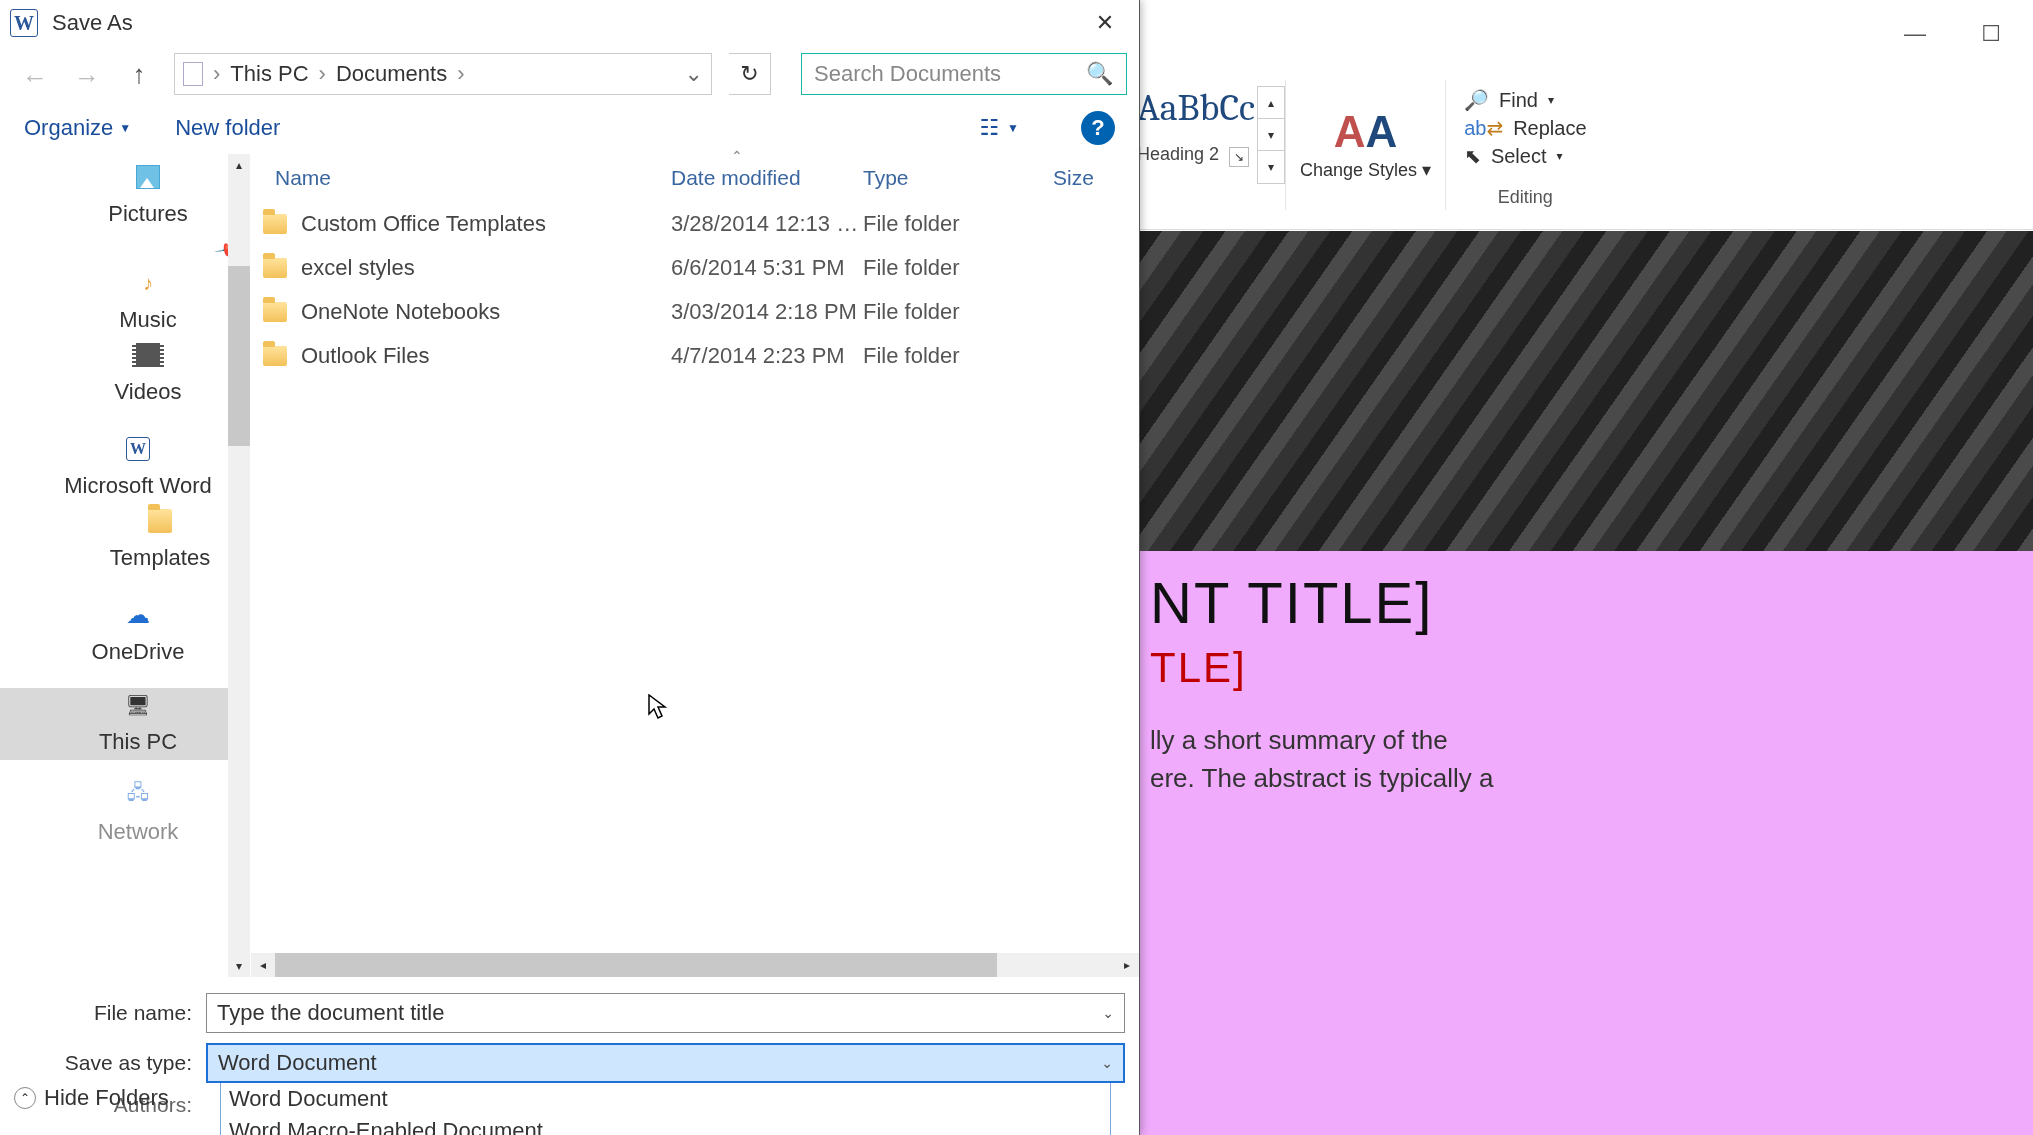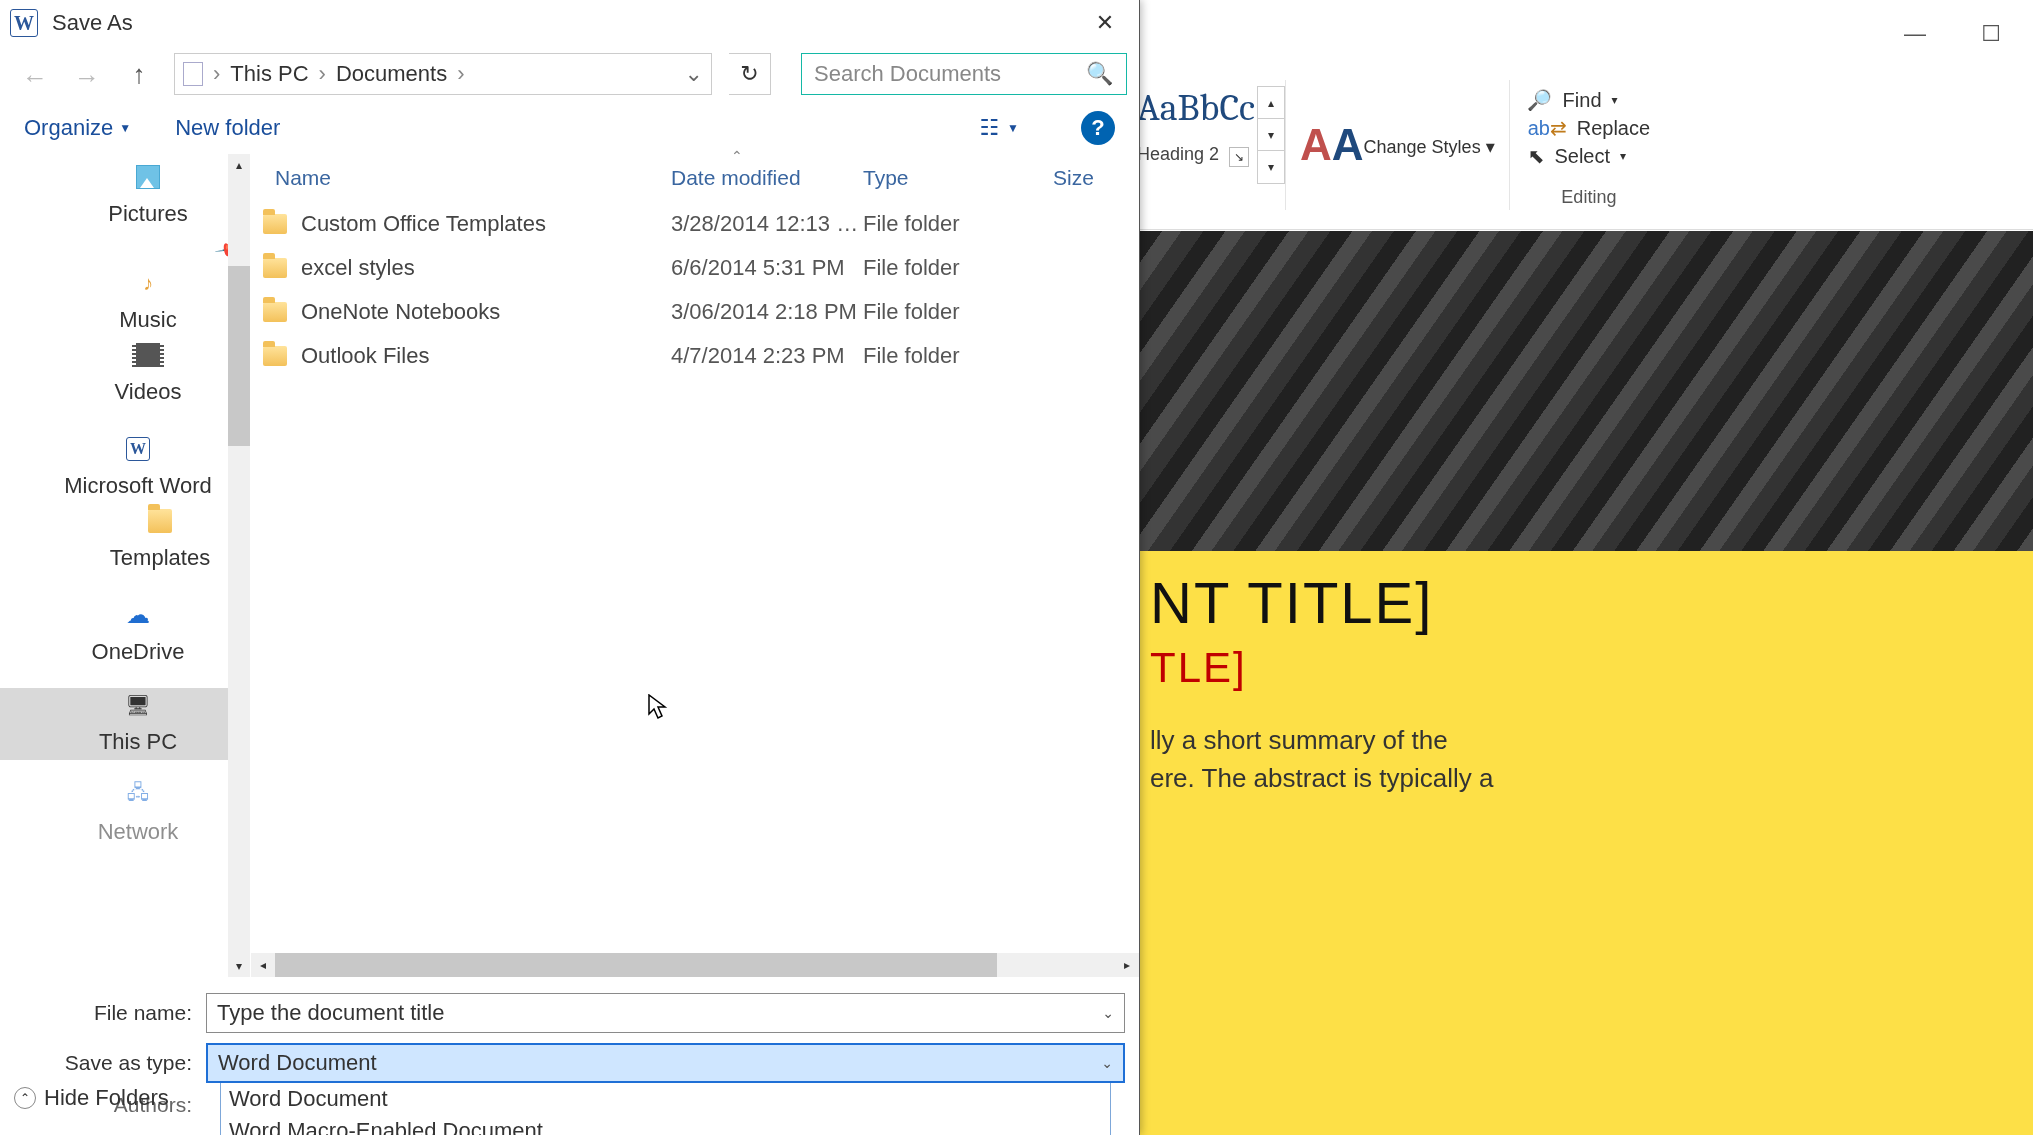--- a/index.html
+++ b/index.html
@@ -9,31 +9,31 @@
   .word-behind { position: absolute; top: 0; left: 0; width: 2033px; height: 1135px; background: #fff; }
   .word-titlebar { position: absolute; top: 14px; right: 0; width: 870px; height: 40px; display: flex; align-items: center; justify-content: flex-end; gap: 48px; padding-right: 28px; }
   .word-titlebar .win-btn { width: 28px; height: 28px; display:flex; align-items:center; justify-content:center; color:#555; }
   .ribbon-right { position: absolute; top: 80px; left: 1127px; right: 0; height: 150px; border-bottom:1px solid #ddd; display:flex; align-items:flex-start; }
   .style-gallery { padding:6px 10px; display:flex; flex-direction:column; align-items:flex-start; position:relative; }
   .style-sample { font-family: Cambria, serif; color:#1f497d; font-size: 38px; }
   .style-name { font-size:18px; color:#444; margin-top:14px; }
   .gallery-spinner { display:flex; flex-direction:column; margin-left:4px; margin-top:6px; border:1px solid #ccc; width:28px; }
   .gallery-spinner div { height:32px; display:flex; align-items:center; justify-content:center; font-size:12px; border-bottom:1px solid #ccc; }
   .gallery-spinner div:last-child { border-bottom:none; }
-  .change-styles { display:flex; flex-direction:row; align-items:center; padding:6px 14px; border-left:1px solid #e5e5e5; height:130px; justify-content:center; }
+  .change-styles { display:flex; flex-direction:column; align-items:center; padding:6px 14px; border-left:1px solid #e5e5e5; height:130px; justify-content:center; }
   .change-styles .bigA { font-family:"Times New Roman",serif; font-weight:bold; font-size:44px; line-height:1; }
   .change-styles .bigA .red { color:#c0504d; }
   .change-styles .bigA .blue { color:#1f497d; }
   .change-styles .lbl { font-size:18px; text-align:center; margin-top:4px; }
   .editing-group { border-left:1px solid #e5e5e5; height:130px; padding:6px 14px 2px 14px; display:flex; flex-direction:column; justify-content:space-between; }
   .editing-item { display:flex; align-items:center; gap:10px; font-size:20px; padding:2px 4px; }
   .editing-caption { text-align:center; font-size:18px; color:#555; }
   .dialog-launcher { position:absolute; bottom:4px; right:4px; width:20px; height:20px; border:1px solid #bbb; font-size:12px; display:flex; align-items:center; justify-content:center; }
 
-  .doc-area { position:absolute; top:231px; left:1140px; right:0; bottom:0; background:#fde047; overflow:hidden; }
+  .doc-area { position:absolute; top:231px; left:1140px; right:0; bottom:0; background:#f0abfc; overflow:hidden; }
   .doc-image { width:100%; height:320px; background:
       repeating-linear-gradient(125deg, #2a2a2a 0 18px, #4f4f4f 18px 34px, #3a3a3a 34px 52px);
       filter:contrast(1.1); }
   .doc-content { padding:18px 10px 10px 10px; }
   .doc-title { font-family: Impact, "Arial Black", sans-serif; font-size:58px; letter-spacing:2px; color:#111; }
   .doc-subtitle { font-family: Impact, "Arial Black", sans-serif; font-size:42px; color:#c00000; letter-spacing:2px; margin-top:8px; }
   .doc-para { font-size:26px; margin-top:30px; line-height:1.45; }
 
   
   .save-dialog { position:absolute; top:0; left:0; width:1140px; height:1135px; background:#fff; border-right:1px solid #555; box-shadow: 2px 0 8px rgba(0,0,0,.25); display:flex; flex-direction:column; }
@@ -288,21 +288,21 @@
               <span>excel styles</span>
             </div>
             <div class="rdate">6/6/2014 5:31 PM</div>
             <div class="rtype">File folder</div>
           </div>
           <div class="file-row">
             <div class="rname">
               <span class="ficon folder-icon"></span>
               <span>OneNote Notebooks</span>
             </div>
-            <div class="rdate">3/06/2014 2:18 PM</div>
+            <div class="rdate">3/03/2014 2:18 PM</div>
             <div class="rtype">File folder</div>
           </div>
           <div class="file-row">
             <div class="rname">
               <span class="ficon folder-icon"></span>
               <span>Outlook Files</span>
             </div>
             <div class="rdate">4/7/2014 2:23 PM</div>
             <div class="rtype">File folder</div>
           </div>

